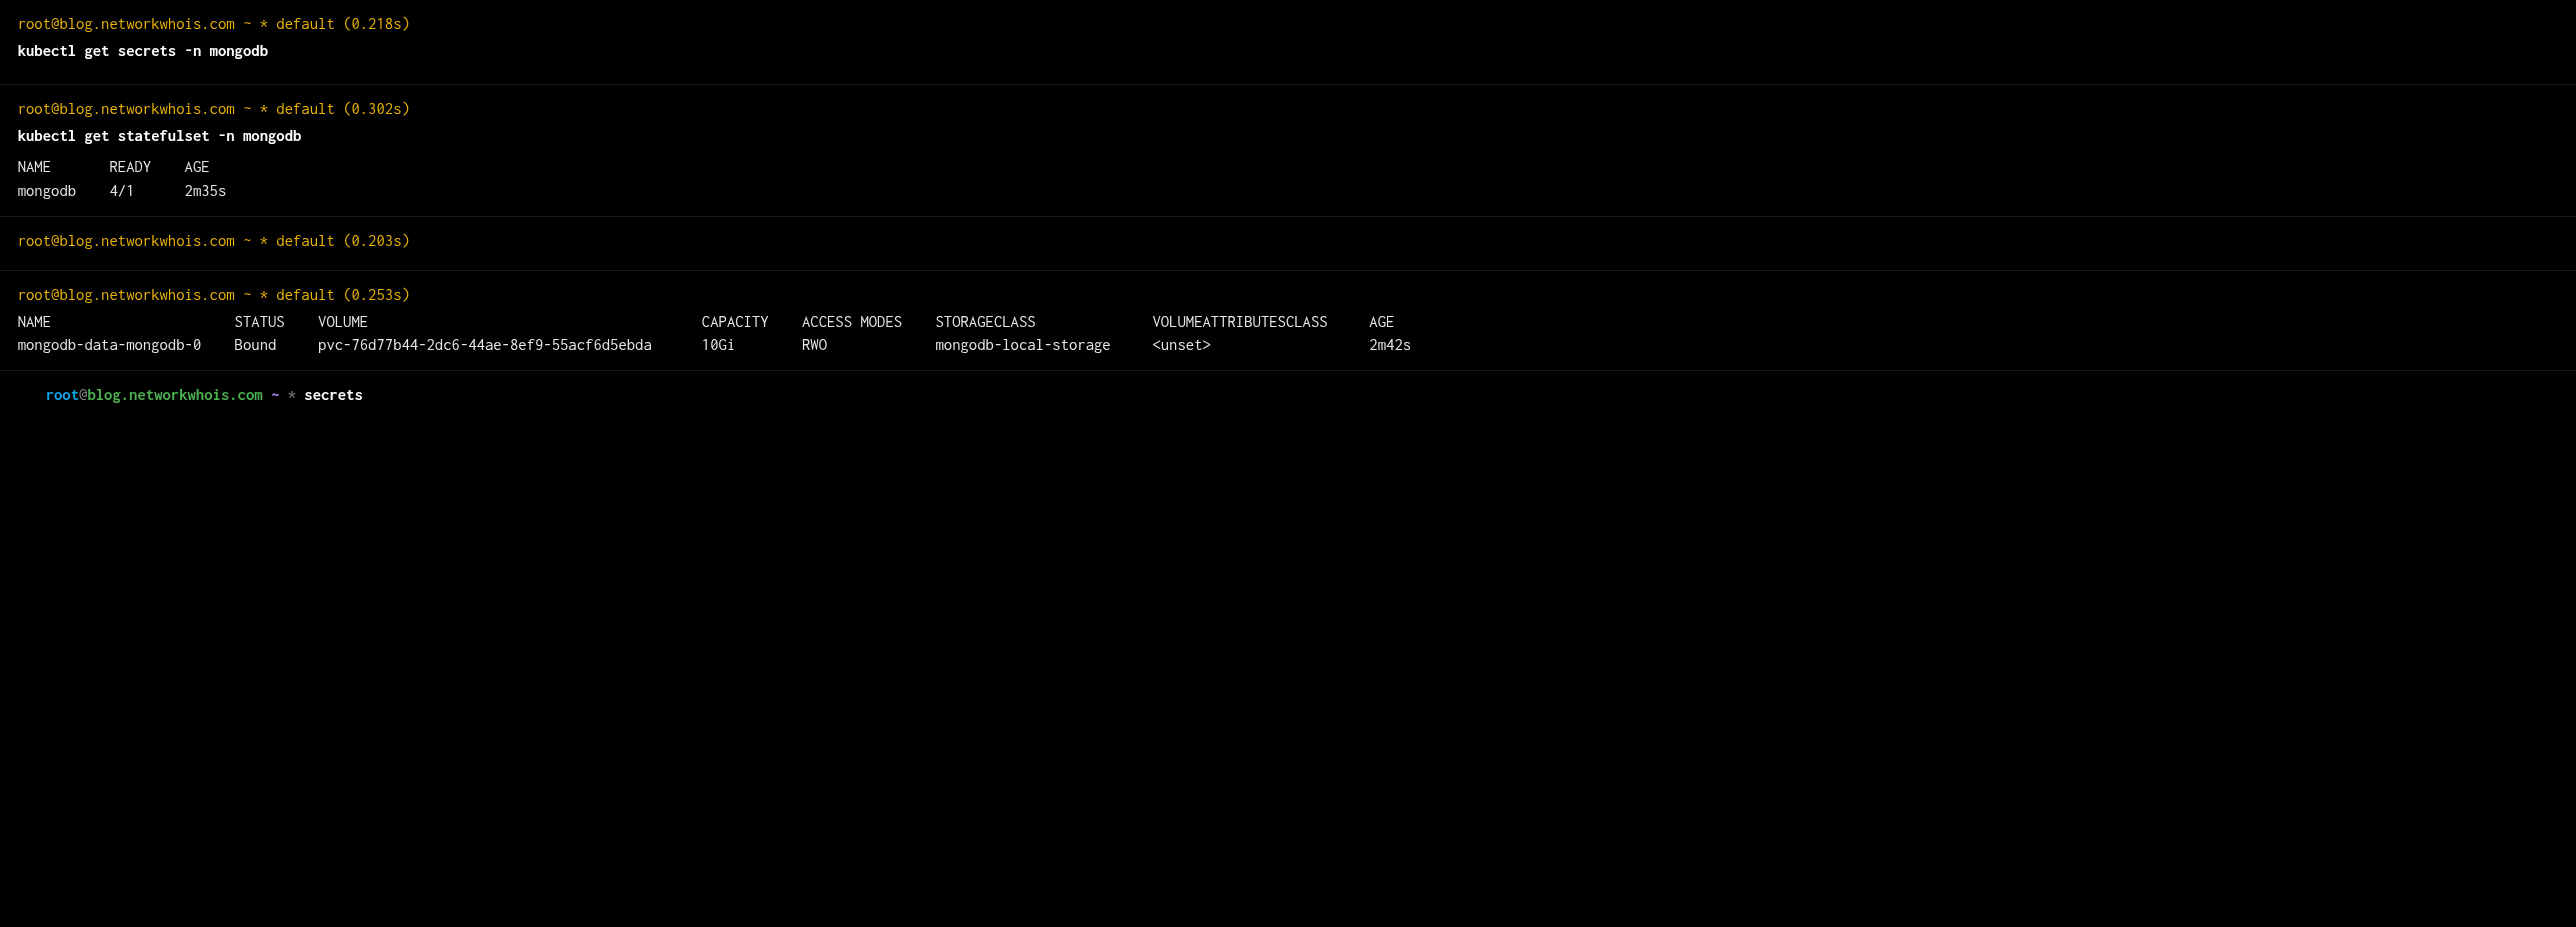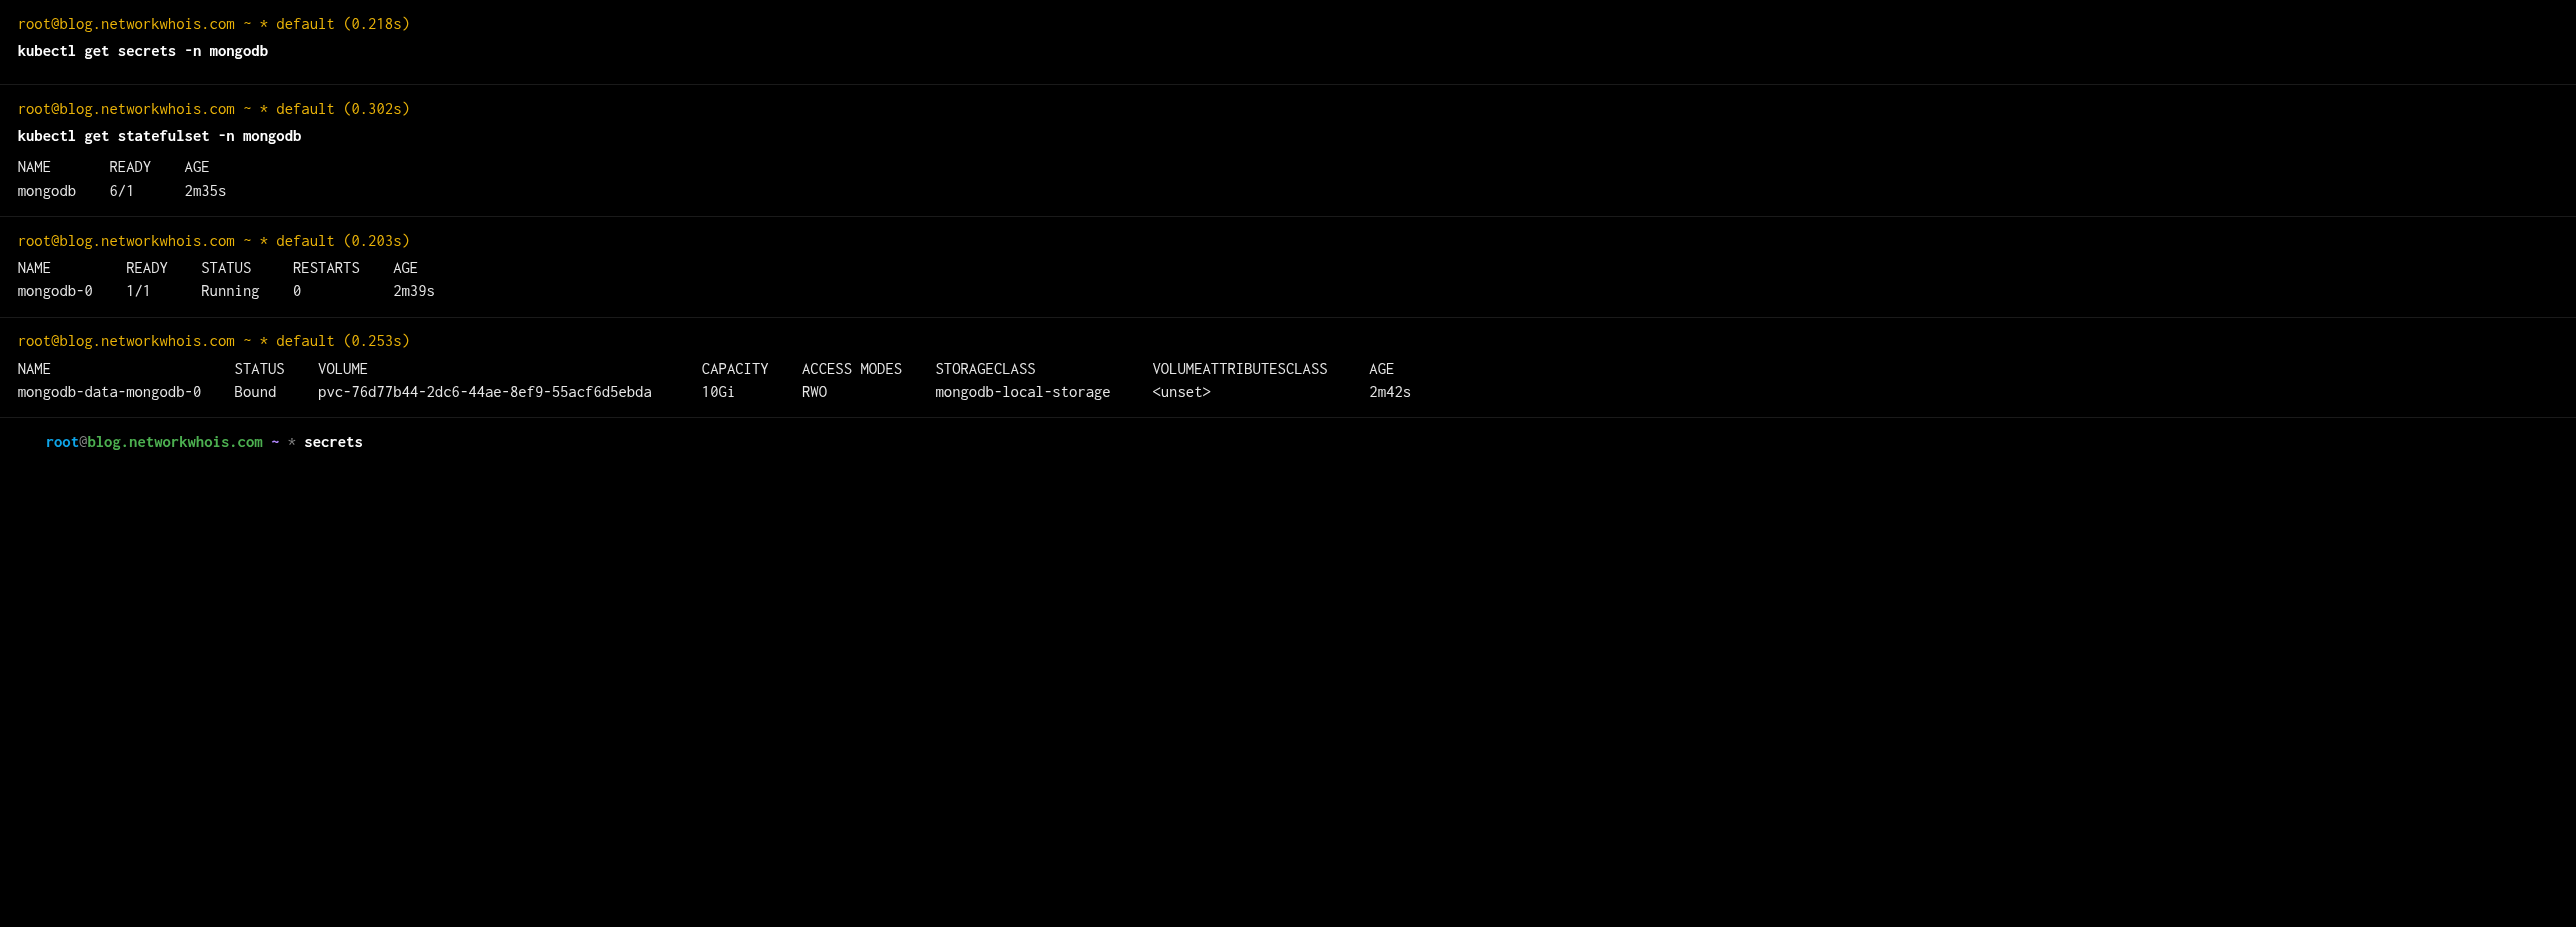--- a/index.html
+++ b/index.html
@@ -53,27 +53,25 @@
 
 <div class="block">
   <div class="prompt-line">root@blog.networkwhois.com ~ * default (0.218s)</div>
   <div class="command">kubectl get secrets -n mongodb</div>
 </div>
 
 <div class="block">
   <div class="prompt-line">root@blog.networkwhois.com ~ * default (0.302s)</div>
   <div class="command">kubectl get statefulset -n mongodb</div>
   <div class="output">NAME       READY    AGE
-mongodb    6/1      2m35s</div>
+mongodb    4/1      2m35s</div>
 </div>
 
 <div class="block">
   <div class="prompt-line">root@blog.networkwhois.com ~ * default (0.203s)</div>
-  <div class="output">NAME         READY    STATUS     RESTARTS    AGE
-mongodb-0    1/1      Running    0           2m39s</div>
 </div>
 
 <div class="block">
   <div class="prompt-line">root@blog.networkwhois.com ~ * default (0.253s)</div>
   <div class="output">NAME                      STATUS    VOLUME                                        CAPACITY    ACCESS MODES    STORAGECLASS              VOLUMEATTRIBUTESCLASS     AGE
 mongodb-data-mongodb-0    Bound     pvc-76d77b44-2dc6-44ae-8ef9-55acf6d5ebda      10Gi        RWO             mongodb-local-storage     &lt;unset&gt;                   2m42s</div>
 </div>
 
 <div class="final-prompt">
   <span class="fp-user">root</span><span class="fp-at">@</span><span class="fp-host">blog.networkwhois.com</span>

